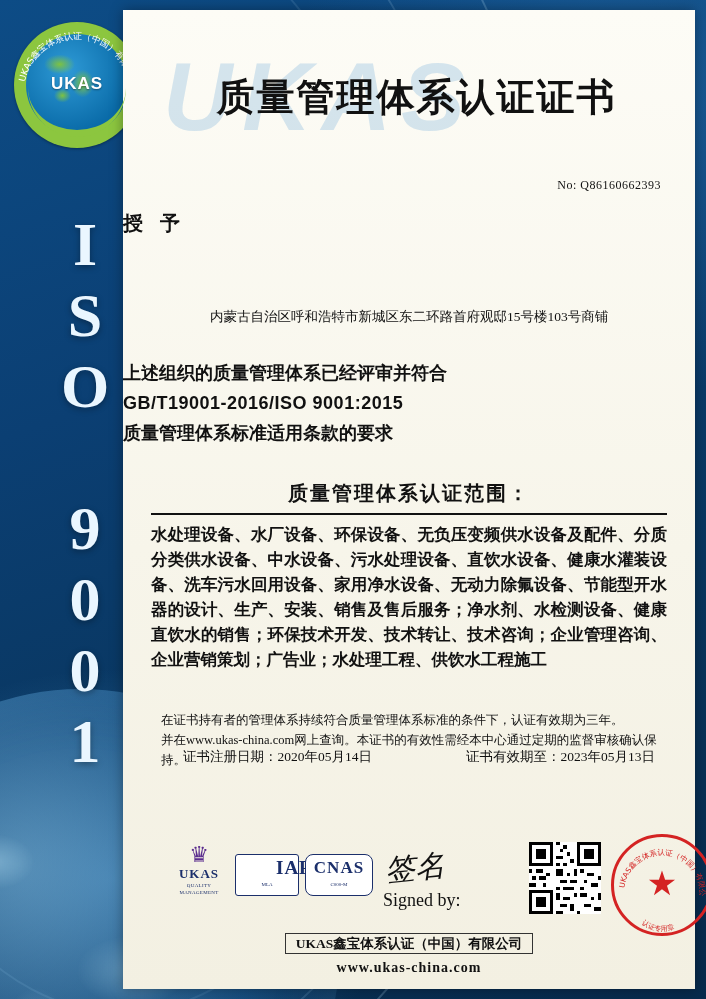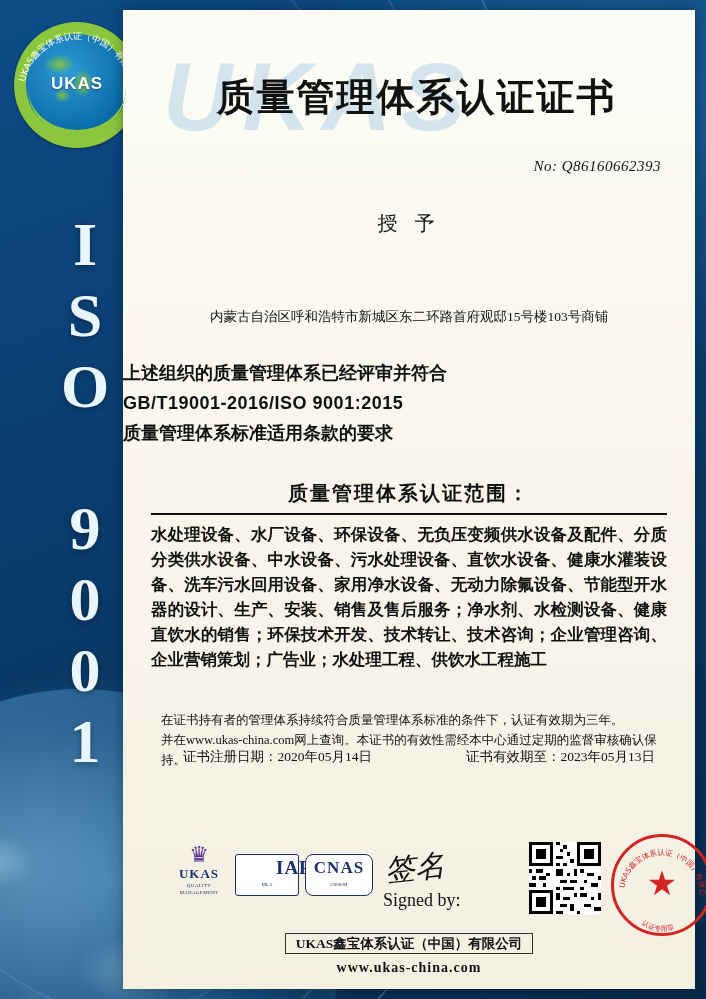--- a/index.html
+++ b/index.html
@@ -104,26 +104,26 @@
     white-space:nowrap;
     overflow:hidden;
   }
   .title{
     position:absolute;left:0;right:0;top:62px;text-align:center;
     font-size:38px;font-weight:bold;color:#111;letter-spacing:2px;
     font-family:"Liberation Serif","DejaVu Serif",serif;
     margin-left:15px;
   }
   .no-line{
-    position:absolute;right:34px;top:148px;
-    font-size:15px;color:#111;letter-spacing:0.5px;font-style:italic;
+    position:absolute;right:34px;top:168px;
+    font-size:12px;color:#111;letter-spacing:0.5px;
   }
   .grant{
-    position:absolute;left:0;right:0;top:200px;text-align:center;
-    font-size:20px;font-weight:normal;color:#111;letter-spacing:6px;
+    position:absolute;left:0;right:0;top:200px;
+    font-size:20px;font-weight:bold;color:#111;letter-spacing:6px;
   }
   .company{
     position:absolute;left:0;right:0;top:243px;text-align:center;
     font-size:27px;font-weight:bold;color:#111;letter-spacing:1px;
   }
   .address{
     position:absolute;left:0;right:0;top:298px;text-align:center;
     font-size:13.5px;color:#111;
   }
   .std{

